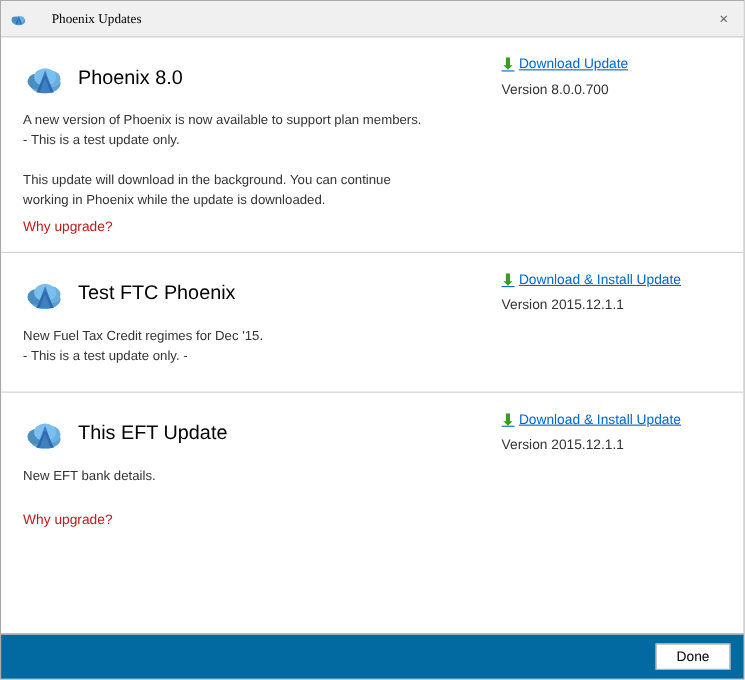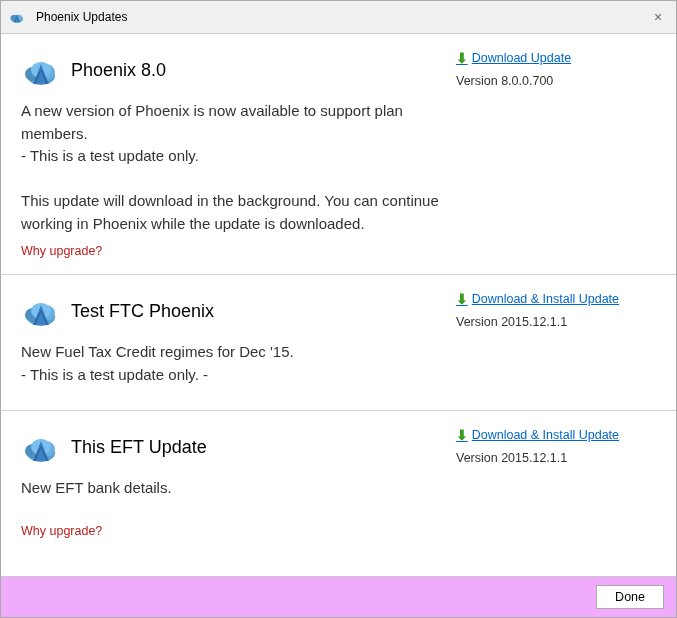--- a/index.html
+++ b/index.html
@@ -26,21 +26,22 @@
       border-bottom: 1px solid #ccc;
       padding: 6px 8px;
       display: flex;
       align-items: center;
       justify-content: space-between;
       flex-shrink: 0;
     }
     .title-bar-left {
       display: flex;
       align-items: center;
-      gap: 11px;
+      gap: 22px;
+      font-family: Liberation Serif, serif;
     }
     .title-bar-icon {
       width: 16px;
       height: 16px;
     }
     .title-bar-text {
       font-size: 12px;
       color: #000;
     }
     .close-btn {
@@ -81,21 +82,21 @@
       align-items: center;
       gap: 10px;
       margin-bottom: 10px;
     }
     .update-title {
       font-size: 18px;
       font-weight: 400;
       color: #000;
     }
     .update-desc {
-      font-size: 15px;
+      font-size: 12px;
       color: #333;
       line-height: 1.5;
       margin-bottom: 8px;
     }
     .why-upgrade {
       color: #b91c1c;
       text-decoration: none;
       font-size: 12.5px;
       cursor: pointer;
     }
@@ -111,21 +112,21 @@
     .download-icon {
       color: #3a9d1f;
       font-size: 14px;
       font-weight: bold;
     }
     .version-text {
       font-size: 12.5px;
       color: #333;
     }
     .footer {
-      background: #f0abfc;
+      background: #0369a1;
       border-top: 1px solid #ccc;
       padding: 8px 12px;
       display: flex;
       justify-content: flex-end;
       flex-shrink: 0;
     }
     .done-btn {
       background: #ffffff;
       border: 1px solid #aaa;
       padding: 4px 18px;

